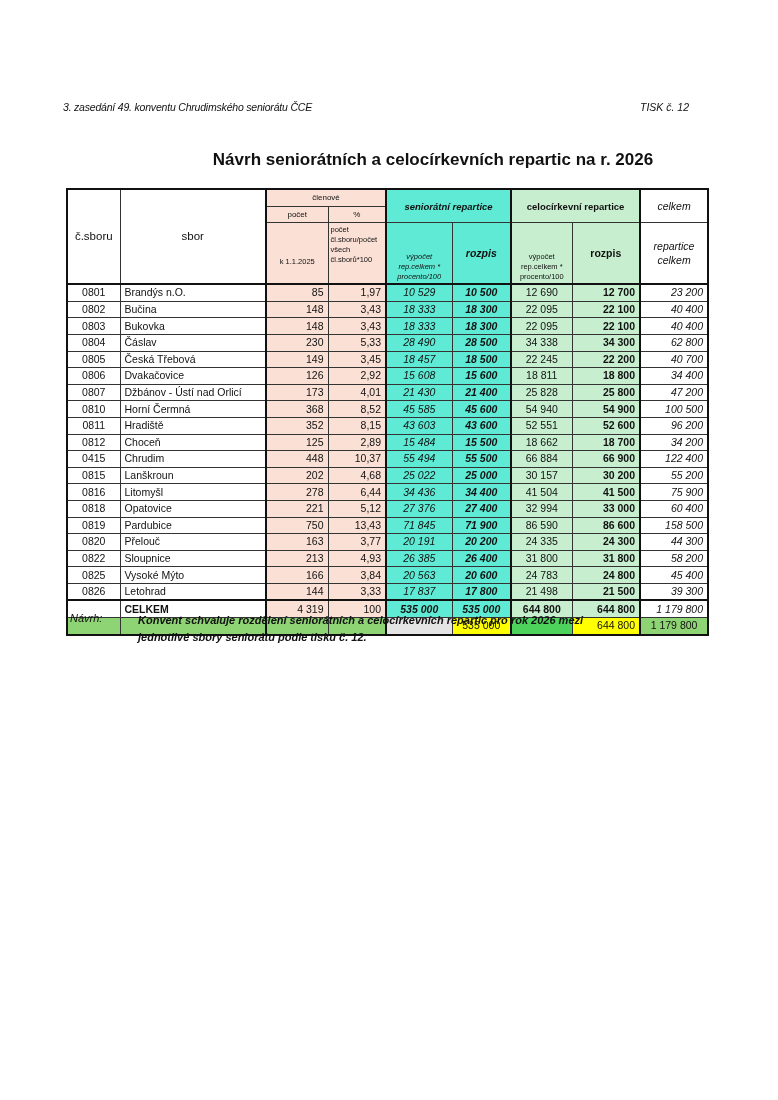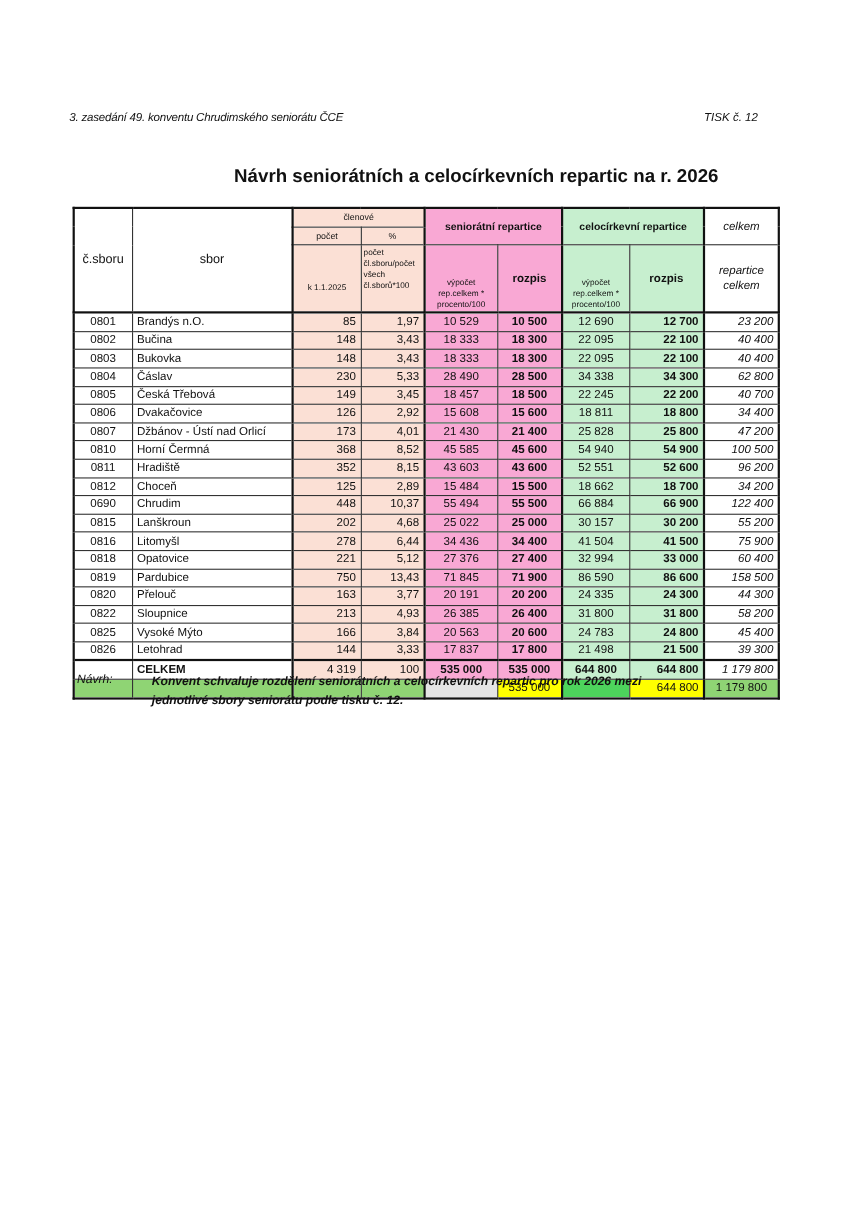--- a/index.html
+++ b/index.html
@@ -7,21 +7,21 @@
   .hdr-left { position:absolute; left:63px; top:101px; font-size:10.5px; font-style:italic; letter-spacing:-0.2px; }
   .hdr-right { position:absolute; left:640px; top:101px; font-size:10.5px; font-style:italic; }
   .title { position:absolute; left:0; width:778px; top:150px; text-align:center; font-size:17px; font-weight:bold;padding-left:44px; }
   table.rep { position:absolute; left:66px; top:188px; border-collapse:collapse; table-layout:fixed; width:641px; font-size:10.5px; }
   table.rep td { border:1px solid #333; padding:0 4px; height:15.6px; line-height:15px; white-space:nowrap; overflow:hidden; }
   .thick-l { border-left:2px solid #111 !important; }
   .thick-r { border-right:2px solid #111 !important; }
   .thick-b { border-bottom:2px solid #111 !important;margin-left:23px; }
   .thick-t { border-top:2px solid #111 !important; }
   .pink { background:#fbe0d5; }
-  .yel { background:#f9a8d4; }
+  .yel { background:#5eead4;font-style:italic; }
   .grn { background:#c7efcf; }
   .wht { background:#ffffff; }
   .c { text-align:center; }
   .r { text-align:right; }
   .b { font-weight:bold; }
   .i { font-style:italic; }
   .small { font-size:7.5px; line-height:10px !important; }
   .hsm { font-size:8px; }
   .th-main { font-size:11.5px; }
   .ybright { background:#ffff00; }
@@ -178,21 +178,21 @@
         <td class="wht thick-r">Choceň</td>
         <td class="pink r">125</td>
         <td class="pink r thick-r">2,89</td>
         <td class="yel c">15 484</td>
         <td class="yel c b thick-r">15 500</td>
         <td class="grn c">18 662</td>
         <td class="grn r b thick-r">18 700</td>
         <td class="wht r i thick-r">34 200</td>
       </tr>
       <tr>
-        <td class="wht c thick-l">0690</td>
+        <td class="wht c thick-l">0415</td>
         <td class="wht thick-r">Chrudim</td>
         <td class="pink r">448</td>
         <td class="pink r thick-r">10,37</td>
         <td class="yel c">55 494</td>
         <td class="yel c b thick-r">55 500</td>
         <td class="grn c">66 884</td>
         <td class="grn r b thick-r">66 900</td>
         <td class="wht r i thick-r">122 400</td>
       </tr>
       <tr>

